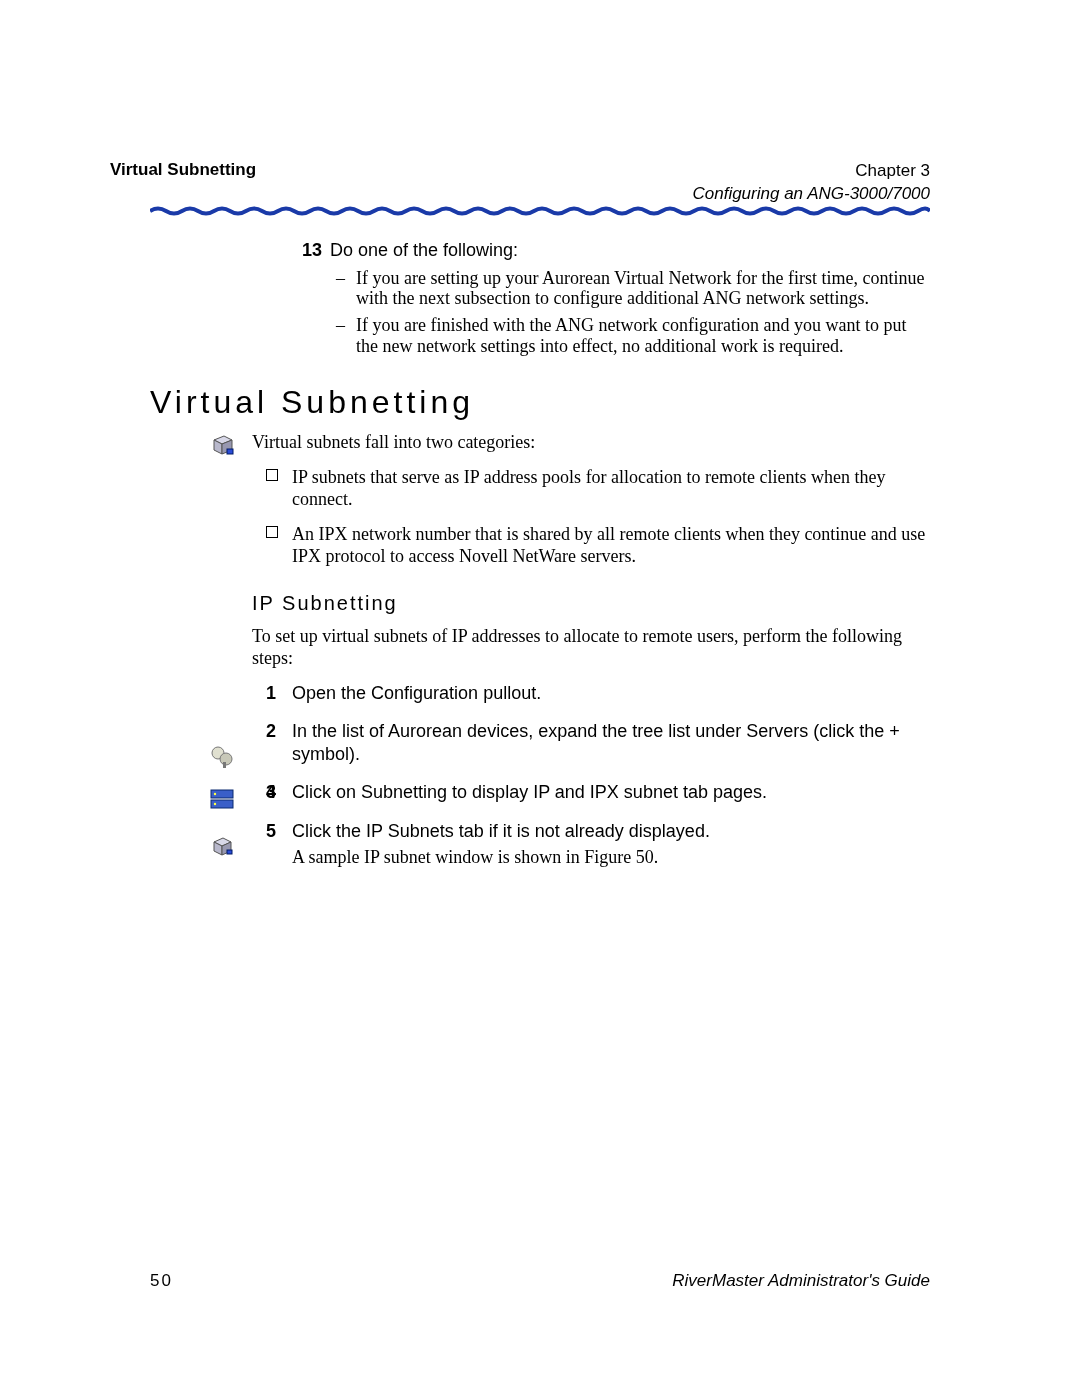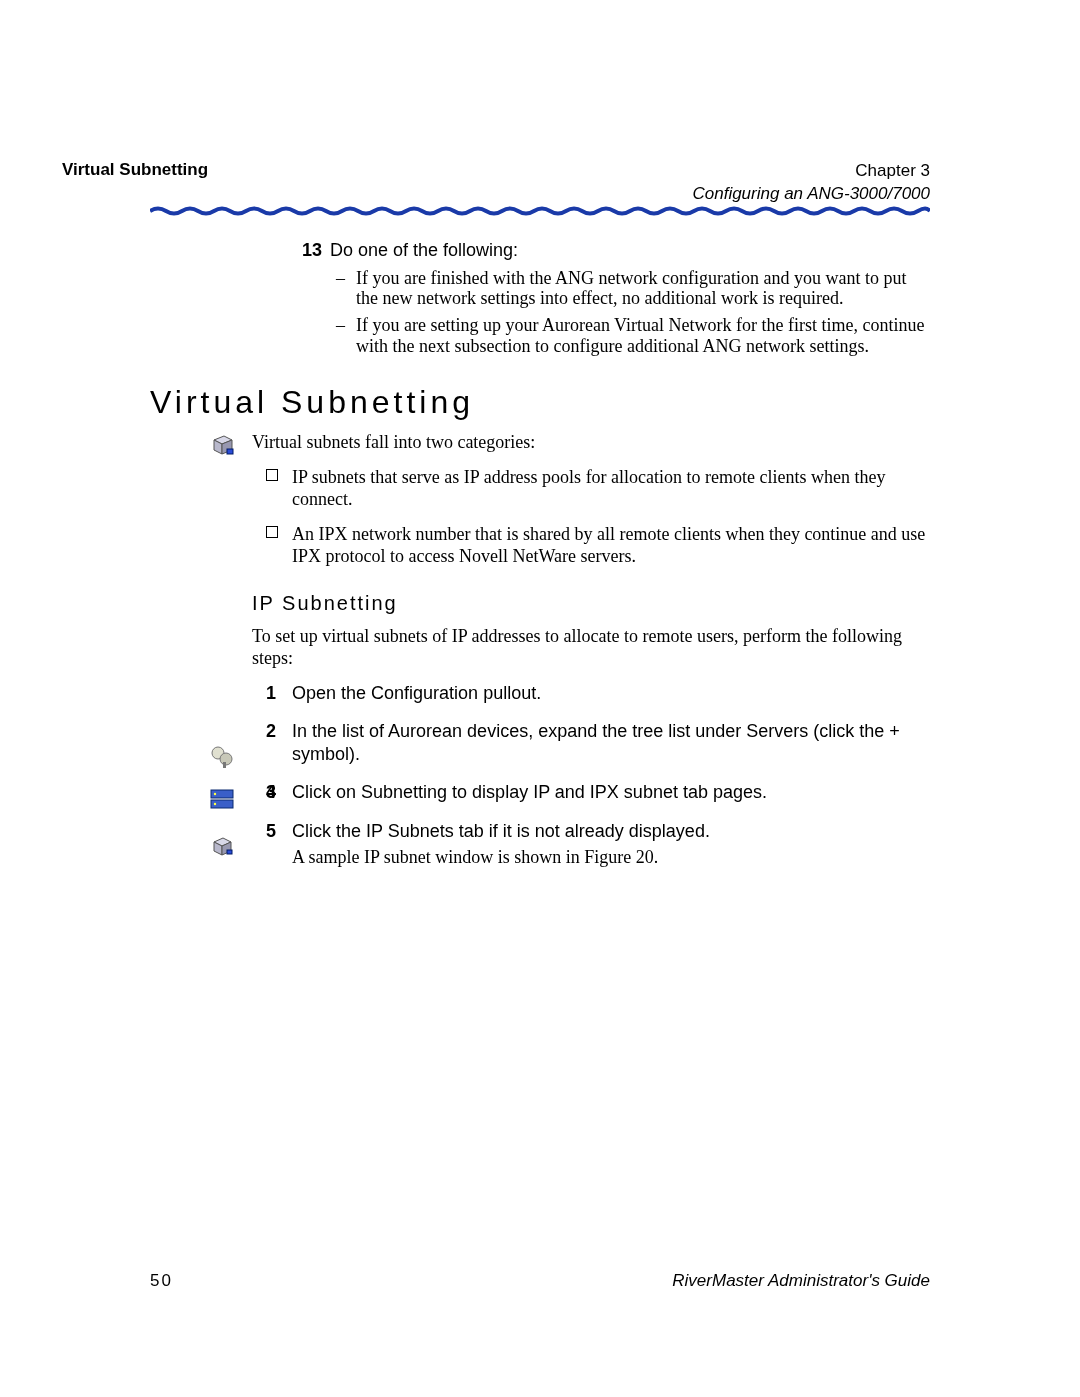--- a/index.html
+++ b/index.html
@@ -8,21 +8,21 @@
     background: #fff;
   }
   .page {
     width: 1080px;
     height: 1397px;
     position: relative;
     background: #fff;
     font-family: "Book Antiqua", Palatino, "Palatino Linotype", Georgia, serif;
     color: #000;
     box-sizing: border-box;
-    padding: 160px 150px 0 62px;
+    padding: 160px 150px 0 110px;
   }
 
   
   .hdr {
     position: relative;
     font-family: Arial, Helvetica, sans-serif;
     font-size: 17px;
   }
   .hdr-left {
     position: absolute;
@@ -213,22 +213,22 @@
   <svg class="wave" viewBox="0 0 780 10" preserveAspectRatio="none">
     <path d="M0 5 Q 8 0, 16 5 T 32 5 T 48 5 T 64 5 T 80 5 T 96 5 T 112 5 T 128 5 T 144 5 T 160 5 T 176 5 T 192 5 T 208 5 T 224 5 T 240 5 T 256 5 T 272 5 T 288 5 T 304 5 T 320 5 T 336 5 T 352 5 T 368 5 T 384 5 T 400 5 T 416 5 T 432 5 T 448 5 T 464 5 T 480 5 T 496 5 T 512 5 T 528 5 T 544 5 T 560 5 T 576 5 T 592 5 T 608 5 T 624 5 T 640 5 T 656 5 T 672 5 T 688 5 T 704 5 T 720 5 T 736 5 T 752 5 T 768 5 T 780 5" stroke="#1a3aa8" stroke-width="4" fill="none"></path>
   </svg>
 
   <div class="content">
 
     <div class="step13">
       <span class="num">13</span>
       <div class="lead">Do one of the following:</div>
       <div class="dash-list">
+        <div class="dash-item">If you are setting up your Aurorean Virtual Network for the first time, continue with the next subsection to configure additional ANG network settings.</div>
         <div class="dash-item">If you are finished with the ANG network configuration and you want to put the new network settings into effect, no additional work is required.</div>
-        <div class="dash-item">If you are setting up your Aurorean Virtual Network for the first time, continue with the next subsection to configure additional ANG network settings.</div>
       </div>
     </div>
 
     <div class="h1">Virtual Subnetting</div>
 
     <div class="para-block">
 
       <div class="margin-icon" style="top:0;">
         <svg width="28" height="26" viewBox="0 0 28 26">
           <polygon points="6,8 16,4 24,8 14,12" fill="#d8d8e8" stroke="#555"></polygon>
@@ -291,21 +291,21 @@
         <div class="step">
           <span class="snum">3</span>
         </div>
         <div class="step">
           <span class="snum">4</span>
           <span>Click on Subnetting to display IP and IPX subnet tab pages.</span>
         </div>
         <div class="step">
           <span class="snum">5</span>
           <span>Click the IP Subnets tab if it is not already displayed.</span>
-          <span class="serif-follow">A sample IP subnet window is shown in Figure 20.</span>
+          <span class="serif-follow">A sample IP subnet window is shown in Figure 50.</span>
         </div>
       </div>
 
     </div>
   </div>
 
   <div class="footer">
     <span class="pg">50</span>
     <span class="guide">RiverMaster Administrator's Guide</span>
   </div>

